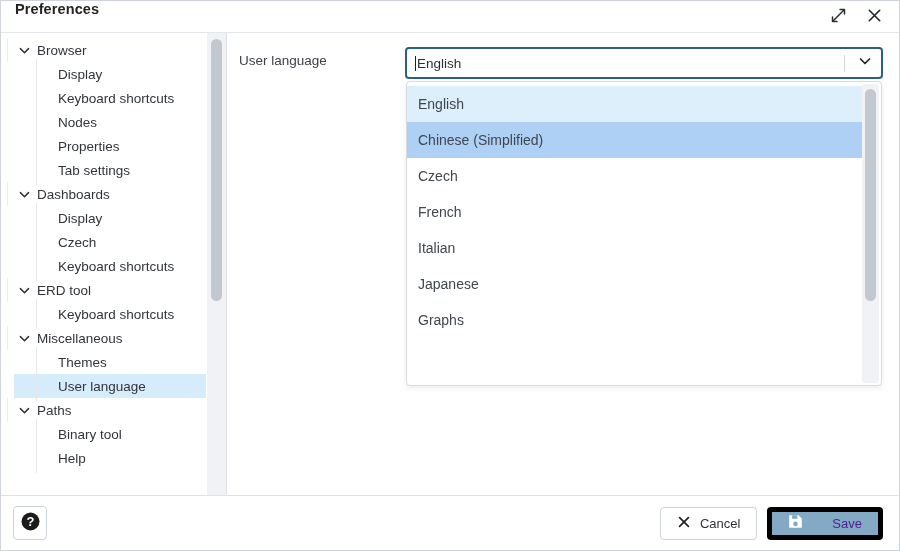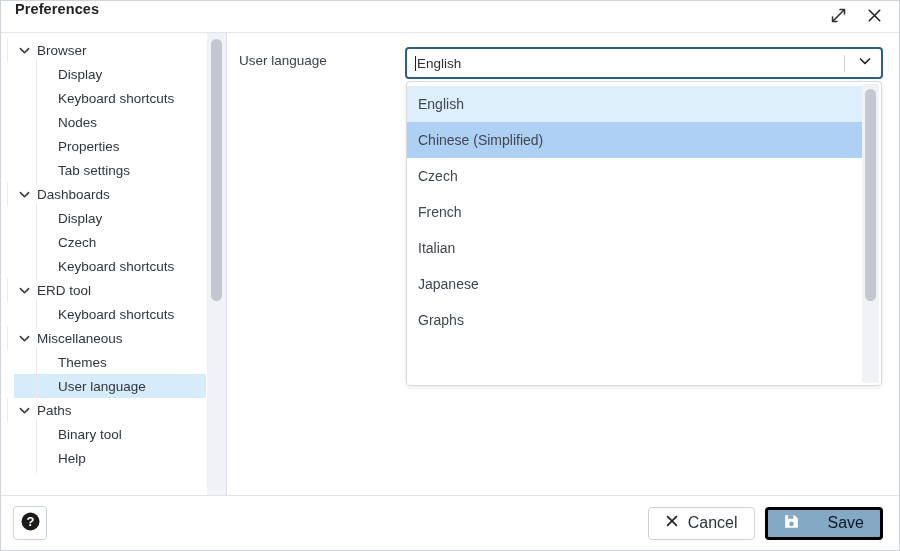--- a/index.html
+++ b/index.html
@@ -245,35 +245,35 @@
     cursor: pointer;
     padding: 0;
   }
   .spacer { flex: 1 1 auto; }
   .btn {
     height: 33px;
     border-radius: 4px;
     display: inline-flex;
     align-items: center;
     gap: 9px;
-    font-size: 16px;
+    font-size: 13px;
     padding: 0 16px;
     cursor: pointer;
     font-family: "Liberation Sans", sans-serif;
   }
   .btn-cancel {
     background: #fff;
     border: 1px solid #ccd2d9;
     color: #2f3338;
     margin-right: 10px;
   }
   .btn-save {
     background: #83a9c4;
-    border: 3px solid #000000;
-    color: #0f172a;
+    border: 5px solid #000000;
+    color: #4c1d95;
     gap: 29px;
   }
 </style>
 </head>
 <body>
 
 <div class="dialog">
 
   <div class="titlebar">
     <div class="title-text">Preferences</div>

